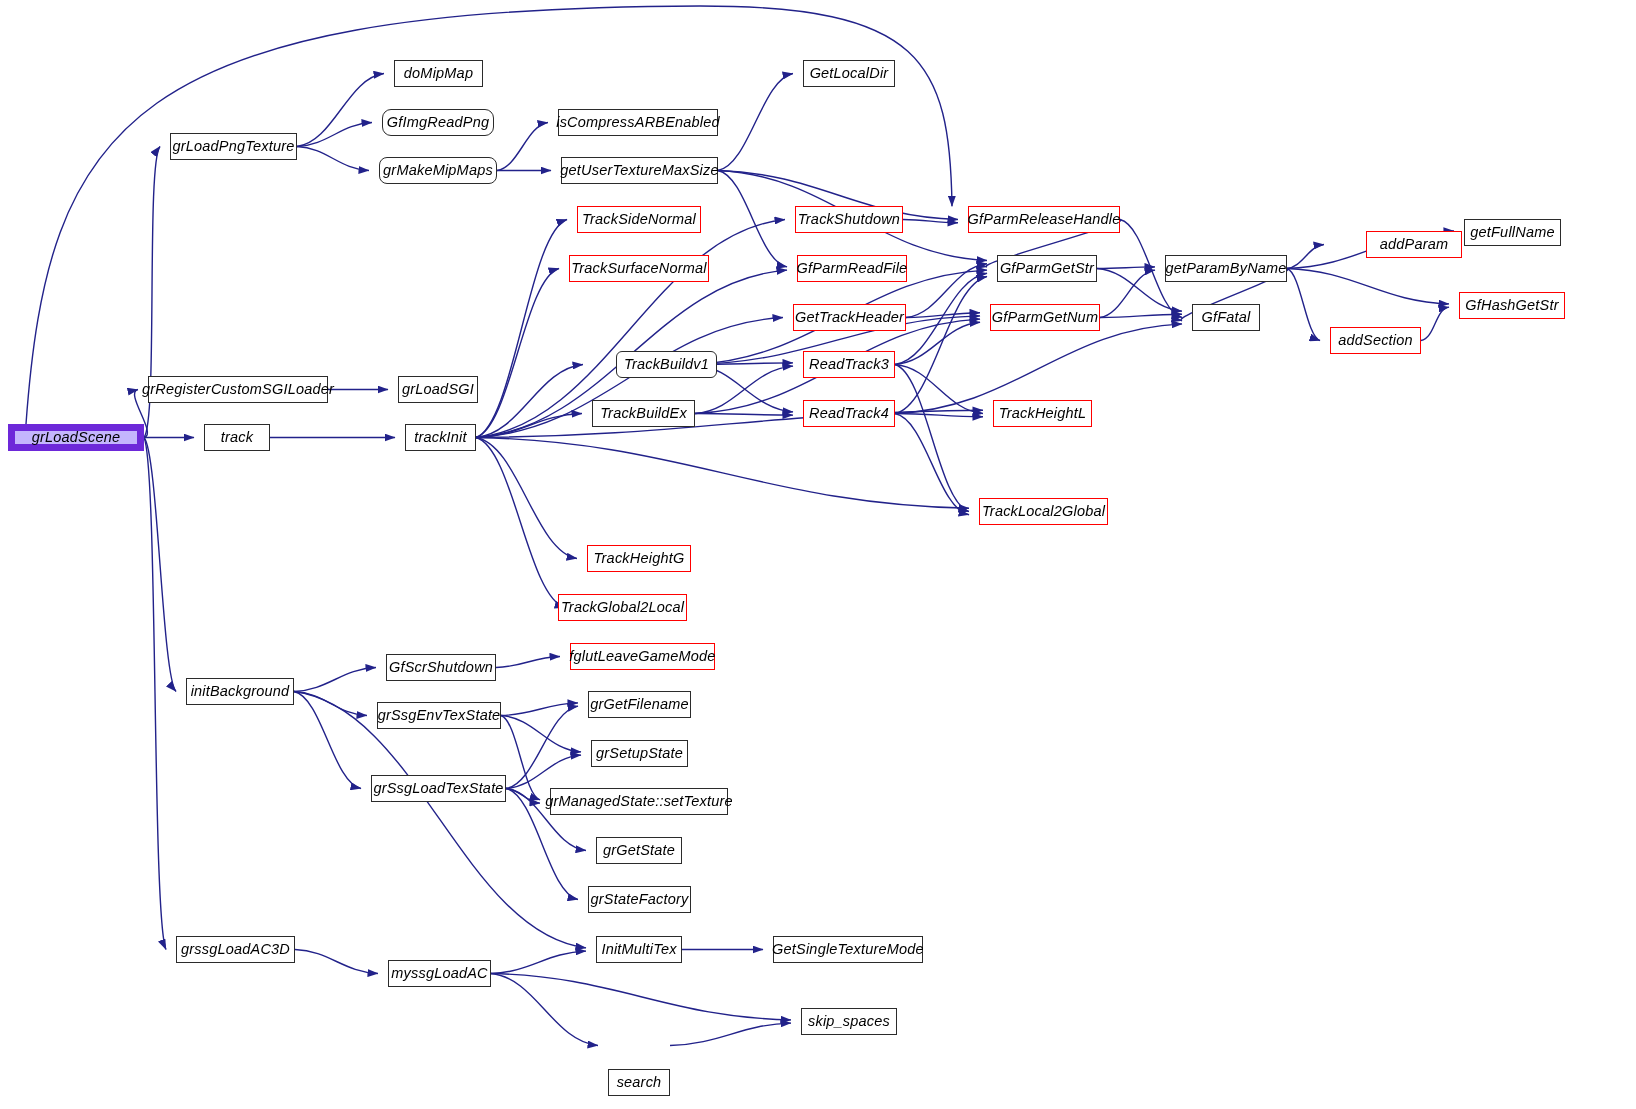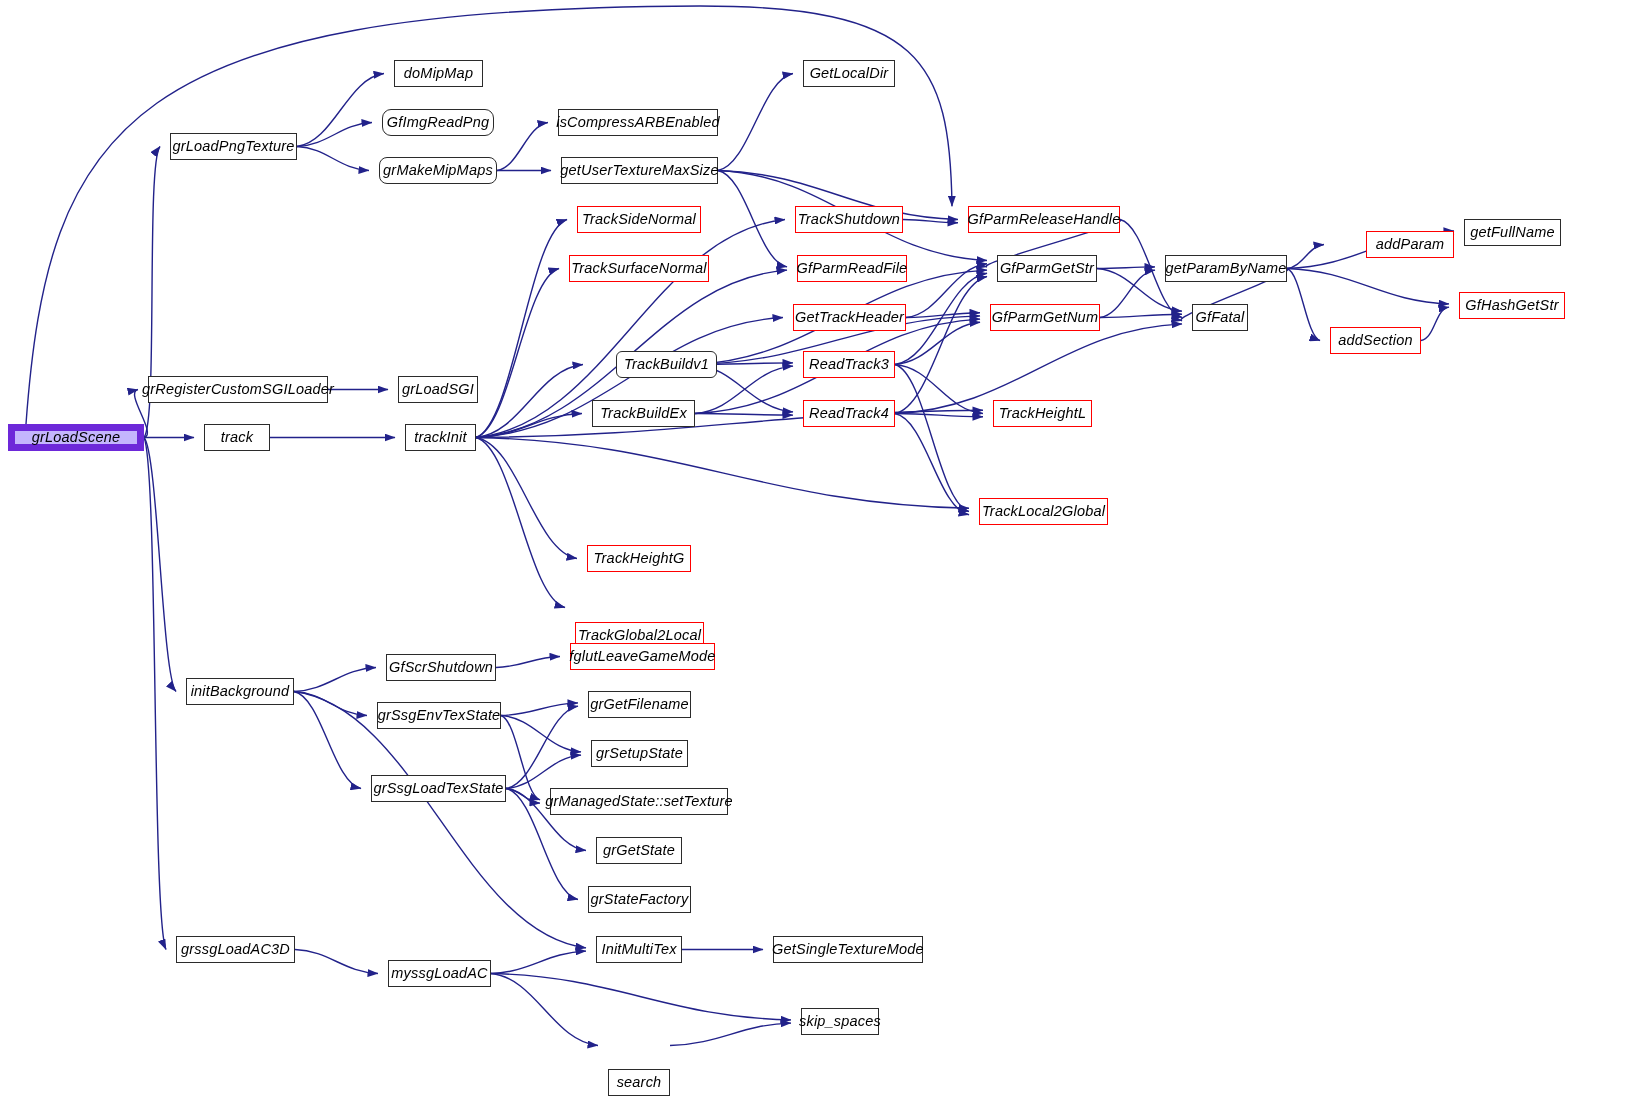--- a/index.html
+++ b/index.html
@@ -186,24 +186,24 @@
     </div>
     <div class="node" style="left: 997px; top: 255px; width: 100px; height: 27px;">
       <span class="lbl">GfParmGetStr</span>
     </div>
     <div class="node red" style="left: 990px; top: 304px; width: 110px; height: 27px;">
       <span class="lbl">GfParmGetNum</span>
     </div>
     <div class="node" style="left: 1165px; top: 255px; width: 122px; height: 27px;">
       <span class="lbl">getParamByName</span>
     </div>
-    <div class="node" style="left: 1192px; top: 304px; width: 56px; height: 27px;">
+    <div class="node" style="left: 1192px; top: 304px; width: 68px; height: 27px;">
       <span class="lbl">GfFatal</span>
     </div>
-    <div class="node red" style="left: 1366px; top: 231px; width: 88px; height: 27px;">
+    <div class="node red" style="left: 1366px; top: 231px; width: 96px; height: 27px;">
       <span class="lbl">addParam</span>
     </div>
     <div class="node red" style="left: 1330px; top: 327px; width: 91px; height: 27px;">
       <span class="lbl">addSection</span>
     </div>
     <div class="node" style="left: 1464px; top: 219px; width: 97px; height: 27px;">
       <span class="lbl">getFullName</span>
     </div>
     <div class="node red" style="left: 1459px; top: 292px; width: 106px; height: 27px;">
       <span class="lbl">GfHashGetStr</span>
@@ -234,21 +234,21 @@
     </div>
     <div class="node" style="left: 204px; top: 424px; width: 66px; height: 27px;">
       <span class="lbl">track</span>
     </div>
     <div class="node" style="left: 405px; top: 424px; width: 71px; height: 27px;">
       <span class="lbl">trackInit</span>
     </div>
     <div class="node red" style="left: 587px; top: 545px; width: 104px; height: 27px;">
       <span class="lbl">TrackHeightG</span>
     </div>
-    <div class="node red" style="left: 575px; top: 594px; width: 129px; height: 27px; margin-top: 28px;">
+    <div class="node red" style="left: 558px; top: 594px; width: 129px; height: 27px;">
       <span class="lbl">TrackGlobal2Local</span>
     </div>
     <div class="node" style="left: 186px; top: 678px; width: 108px; height: 27px;">
       <span class="lbl">initBackground</span>
     </div>
     <div class="node" style="left: 386px; top: 654px; width: 110px; height: 27px;">
       <span class="lbl">GfScrShutdown</span>
     </div>
     <div class="node red" style="left: 570px; top: 643px; width: 145px; height: 27px;">
       <span class="lbl">fglutLeaveGameMode</span>
@@ -279,19 +279,19 @@
     </div>
     <div class="node" style="left: 388px; top: 960px; width: 103px; height: 27px;">
       <span class="lbl">myssgLoadAC</span>
     </div>
     <div class="node" style="left: 596px; top: 936px; width: 86px; height: 27px;">
       <span class="lbl">InitMultiTex</span>
     </div>
     <div class="node" style="left: 773px; top: 936px; width: 150px; height: 27px;">
       <span class="lbl">GetSingleTextureMode</span>
     </div>
-    <div class="node" style="left: 801px; top: 1008px; width: 78px; height: 27px;">
+    <div class="node" style="left: 801px; top: 1008px; width: 96px; height: 27px;">
       <span class="lbl">skip_spaces</span>
     </div>
     <div class="node" style="left: 608px; top: 1069px; width: 62px; height: 27px;">
       <span class="lbl">search</span>
     </div>
   </div>
 
 </body></html>

